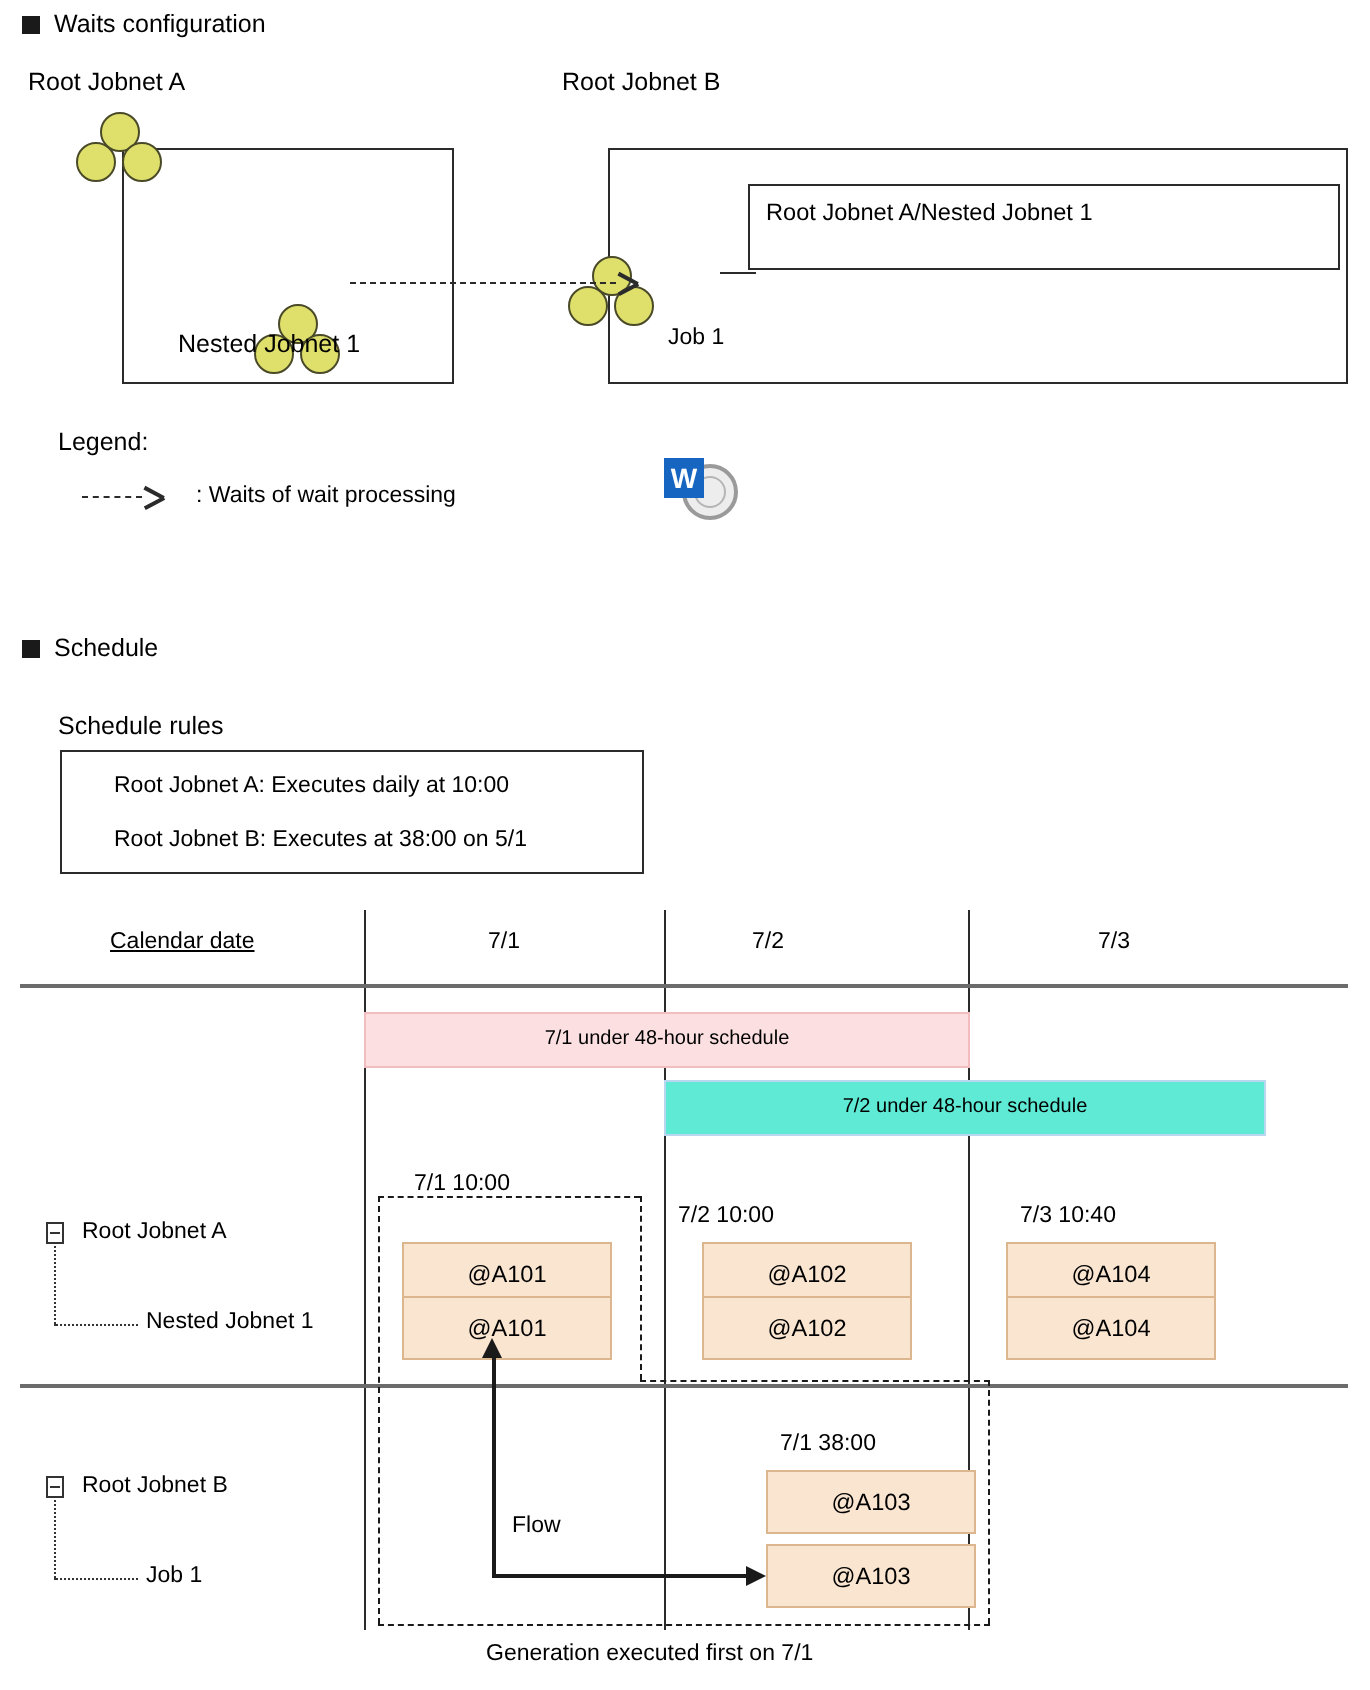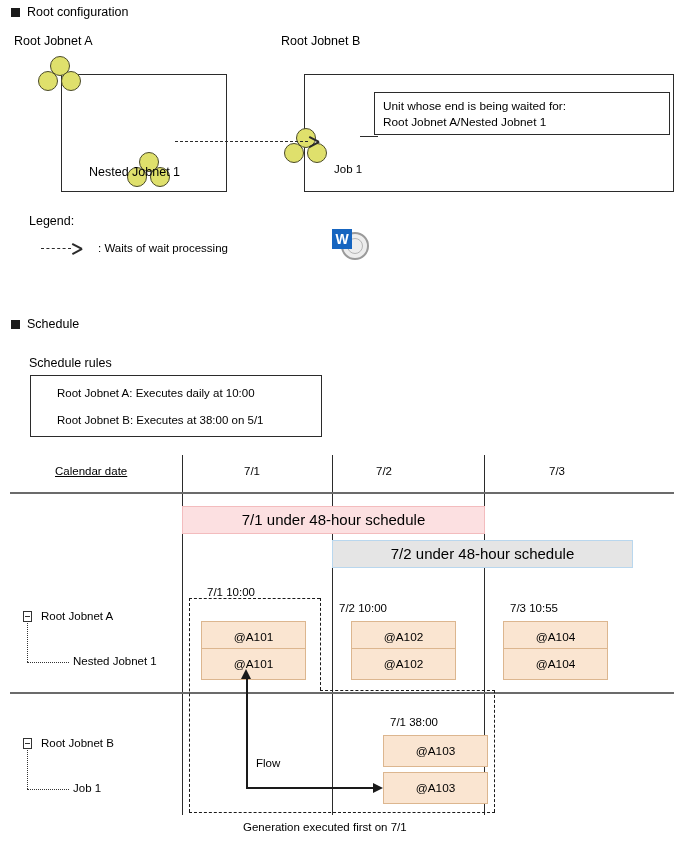--- a/index.html
+++ b/index.html
@@ -38,23 +38,23 @@
                  color:#fff;font-size:14px;font-weight:bold;line-height:20px;text-align:center;
                  font-family:"Liberation Sans",sans-serif;}
   .arrowhead{position:absolute;width:11px;height:11px;}
   .arrowhead:before,.arrowhead:after{content:"";position:absolute;left:0;width:11px;height:1.6px;background:#2b2b2b;}
   .arrowhead:before{top:0;transform:rotate(28deg);transform-origin:right center;}
   .arrowhead:after{top:0;transform:rotate(-28deg);transform-origin:right center;}
 
   
   .vline{position:absolute;width:1.4px;background:#2b2b2b;}
   .hline{position:absolute;height:1.6px;background:#6b6b6b;}
-  .bar{position:absolute;box-sizing:border-box;font-size:15px;line-height:26px;text-align:center;}
+  .bar{position:absolute;box-sizing:border-box;font-size:10px;line-height:26px;text-align:center;}
   .bar.pink{background:#fce0e1;border:1px solid #f3bcbe;}
-  .bar.blue{background:#e5e5e5;border:1px solid #b9d7ee;}
+  .bar.blue{background:#5eead4;border:1px solid #b9d7ee;}
   .gen{position:absolute;box-sizing:border-box;background:#fae5d1;border:1px solid #dcb68f;
        font-size:11.8px;line-height:30px;text-align:center;height:32px;}
   .tstamp{position:absolute;font-size:11.5px;white-space:nowrap;}
 
   
   .treeicon{position:absolute;width:9px;height:11px;border:1.2px solid #333;box-sizing:border-box;background:#fff;}
   .treeicon:after{content:"";position:absolute;left:1px;right:1px;top:4px;height:1.2px;background:#333;}
   .tstem{position:absolute;width:0;border-left:1.3px dotted #333;}
   .tarm{position:absolute;height:0;border-top:1.3px dotted #333;}
 
@@ -68,21 +68,21 @@
   .tri-up{position:absolute;width:0;height:0;border-left:5.5px solid transparent;
           border-right:5.5px solid transparent;border-bottom:10px solid #1a1a1a;}
   .tri-right{position:absolute;width:0;height:0;border-top:5.5px solid transparent;
           border-bottom:5.5px solid transparent;border-left:10px solid #1a1a1a;}
 </style>
 </head>
 <body>
 
 <div class="abs sect-head" style="left:11px;top:5px;">
   <span class="sq"></span>
-  <span>Root configuration</span>
+  <span>Waits configuration</span>
 </div>
 
 <div class="abs lbl" style="left:14px;top:34px;">Root Jobnet A</div>
 <div class="abs lbl" style="left:281px;top:34px;">Root Jobnet B</div>
 
 <div class="abs unitbox" style="left:61px;top:74px;width:166px;height:118px;"></div>
 <div class="abs jobnet" style="left:38px;top:56px;">
   <i class="c1"></i>
   <i class="c2"></i>
   <i class="c3"></i>
@@ -109,21 +109,20 @@
 
 <div class="abs jobicon" style="left:332px;top:121px;">
   <div class="ring"></div>
   <div class="wbadge">W</div>
 </div>
 <div class="abs lbl-sm" style="left:334px;top:163px;">Job 1</div>
 
 <div class="abs" style="left:360px;top:136px;width:18px;height:1.3px;background:#2b2b2b;"></div>
 
 <div class="abs callout" style="left:374px;top:92px;width:296px;height:43px;">
-  <div>Unit whose end is being waited for:</div>
   <div>Root Jobnet A/Nested Jobnet 1</div>
 </div>
 
 <div class="abs lbl" style="left:29px;top:214px;">Legend:</div>
 <div class="abs" style="left:41px;top:243px;width:46px;height:12px;">
   <div style="position:absolute;left:0;top:5px;width:30px;height:0;border-top:1.7px dashed #2b2b2b;"></div>
   <div class="arrowhead" style="left:30px;top:5px;"></div>
 </div>
 <div class="abs lbl-sm" style="left:98px;top:242px;">: Waits of wait processing</div>
 
@@ -154,21 +153,21 @@
 <div class="bar blue" style="left:332px;top:540px;width:301px;height:28px;">7/2 under 48-hour schedule</div>
 
 <div class="abs treeicon" style="left:23px;top:611px;"></div>
 <div class="abs lbl-sm" style="left:41px;top:610px;">Root Jobnet A</div>
 <div class="tstem" style="left:27px;top:623px;height:39px;"></div>
 <div class="tarm" style="left:27px;top:662px;width:42px;"></div>
 <div class="abs lbl-sm" style="left:73px;top:655px;">Nested Jobnet 1</div>
 
 <div class="tstamp" style="left:207px;top:586px;">7/1 10:00</div>
 <div class="tstamp" style="left:339px;top:602px;">7/2 10:00</div>
-<div class="tstamp" style="left:510px;top:602px;">7/3 10:55</div>
+<div class="tstamp" style="left:510px;top:602px;">7/3 10:40</div>
 
 <div class="gen" style="left:201px;top:621px;width:105px;">@A101</div>
 <div class="gen" style="left:351px;top:621px;width:105px;">@A102</div>
 <div class="gen" style="left:503px;top:621px;width:105px;">@A104</div>
 
 <div class="gen" style="left:201px;top:648px;width:105px;">@A101</div>
 <div class="gen" style="left:351px;top:648px;width:105px;">@A102</div>
 <div class="gen" style="left:503px;top:648px;width:105px;">@A104</div>
 
 <div class="abs treeicon" style="left:23px;top:738px;"></div>

